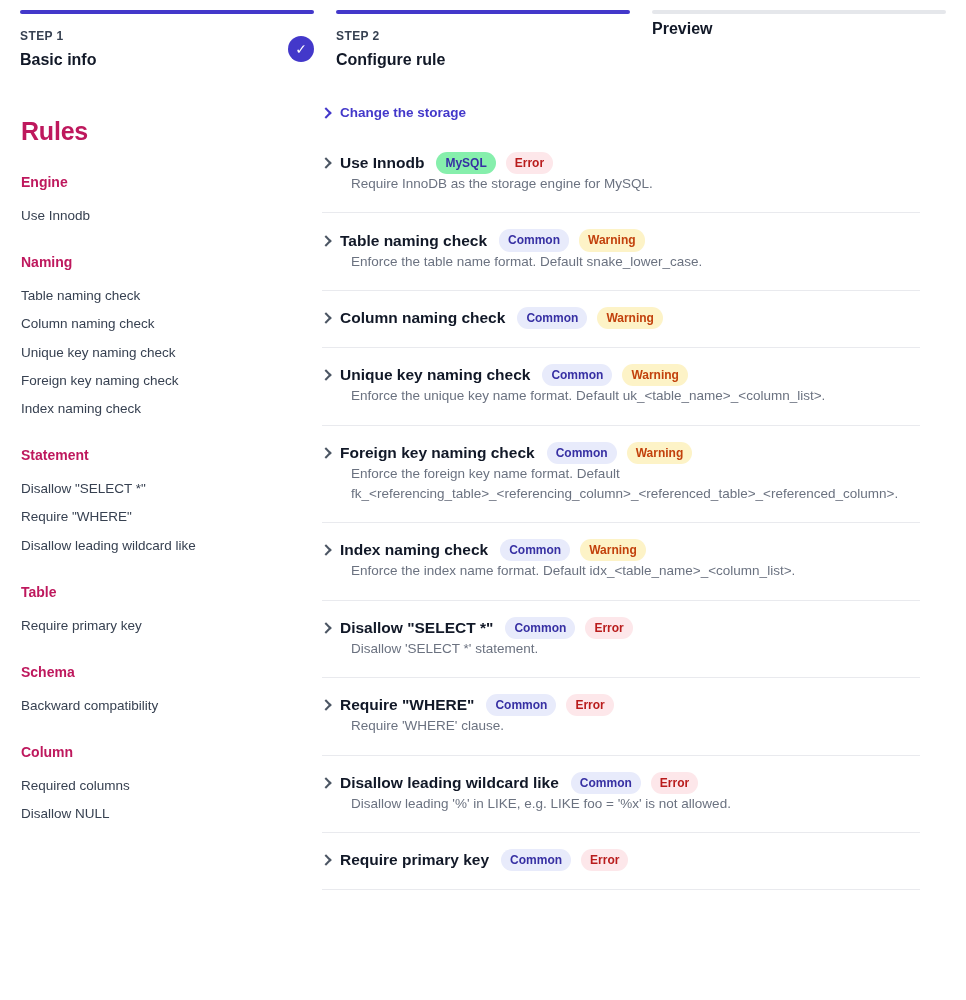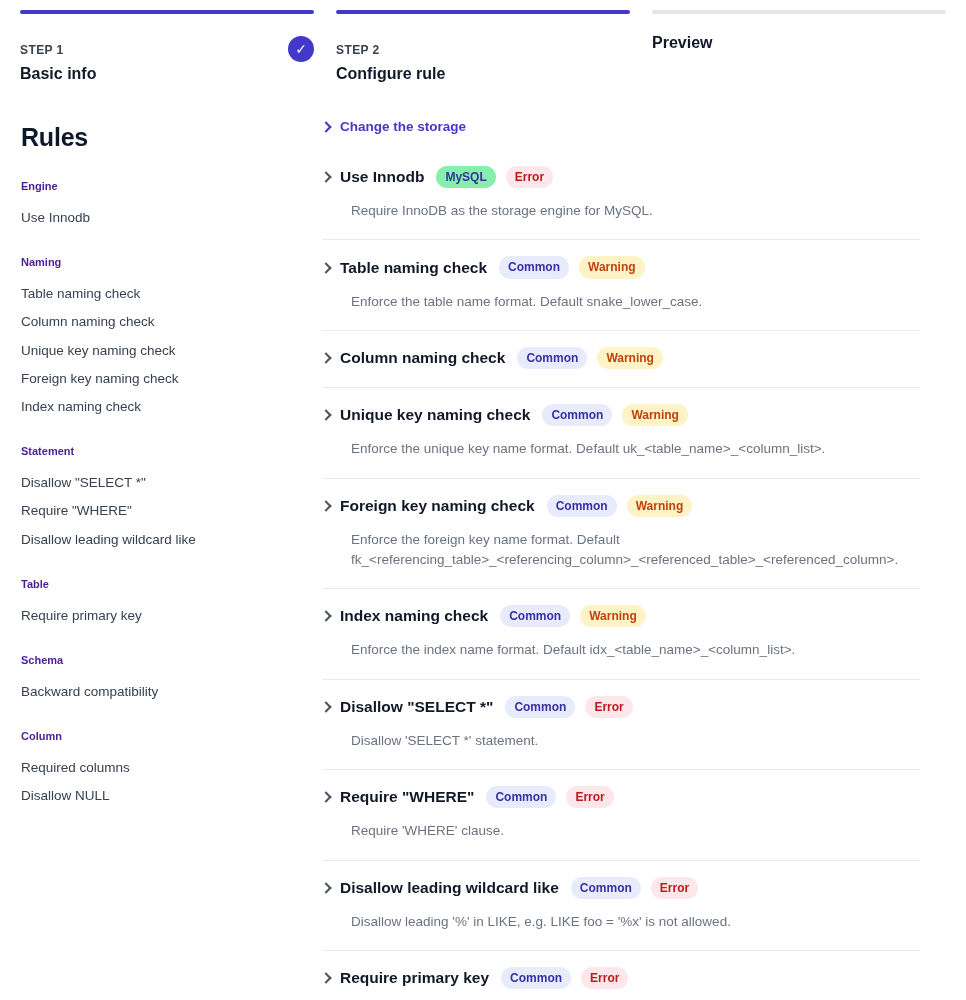--- a/index.html
+++ b/index.html
@@ -20,21 +20,21 @@
   
   .stepper {
     display: flex;
     gap: 22px;
     padding: 0 20px 0 20px;
     margin-top: 10px;
   }
   .step {
     flex: 1;
     position: relative;
-    padding-top: 16px;
+    padding-top: 2px;
   }
   .step-bar {
     height: 4px;
     border-radius: 2px;
     background: #e5e7eb;
     position: absolute;
     top: 0;
     left: 0;
     right: 0;
   }
@@ -74,30 +74,30 @@
     align-items: flex-start;
   }
   .sidebar {
     width: 290px;
     padding: 40px 20px 40px 21px;
     flex: 0 0 290px;
   }
   .sidebar h1 {
     font-size: 25px;
     font-weight: 700;
-    margin: 0 0 28px 0;
-    color: #0f172a;
+    margin: 8px 0 28px 0;
+    color: #be185d;
     letter-spacing: -.2px;
   }
   .side-group { margin-bottom: 24px; }
   .side-group:last-child { margin-bottom: 0; }
   .side-group-title {
-    font-size: 11px;
-    font-weight: 700;
-    color: #4c1d95;
+    font-size: 14px;
+    font-weight: 700;
+    color: #be185d;
     margin-bottom: 12px;
   }
   .side-item {
     font-size: 13.5px;
     color: #374151;
     padding: 6px 0;
     cursor: pointer;
     line-height: 1.2;
   }
 
@@ -153,21 +153,20 @@
     line-height: 1.35;
     white-space: nowrap;
   }
   .badge-engine { background: #86efac; color: #3730a3; }
   .badge-common { background: #e8ebfb; color: #3730a3; }
   .badge-error  { background: #fde7ea; color: #b91c1c; }
   .badge-warning{ background: #fdf3c7; color: #c2410c; }
   .rule-desc {
     font-size: 13.5px;
     color: #6b7280;
-    margin-top: 13px;
     margin-left: 29px;
     line-height: 1.5;
     max-width: 600px;
   }
 </style>
 </head>
 <body>
 
 <div class="stepper" id="stepper">
     <div class="step done">

